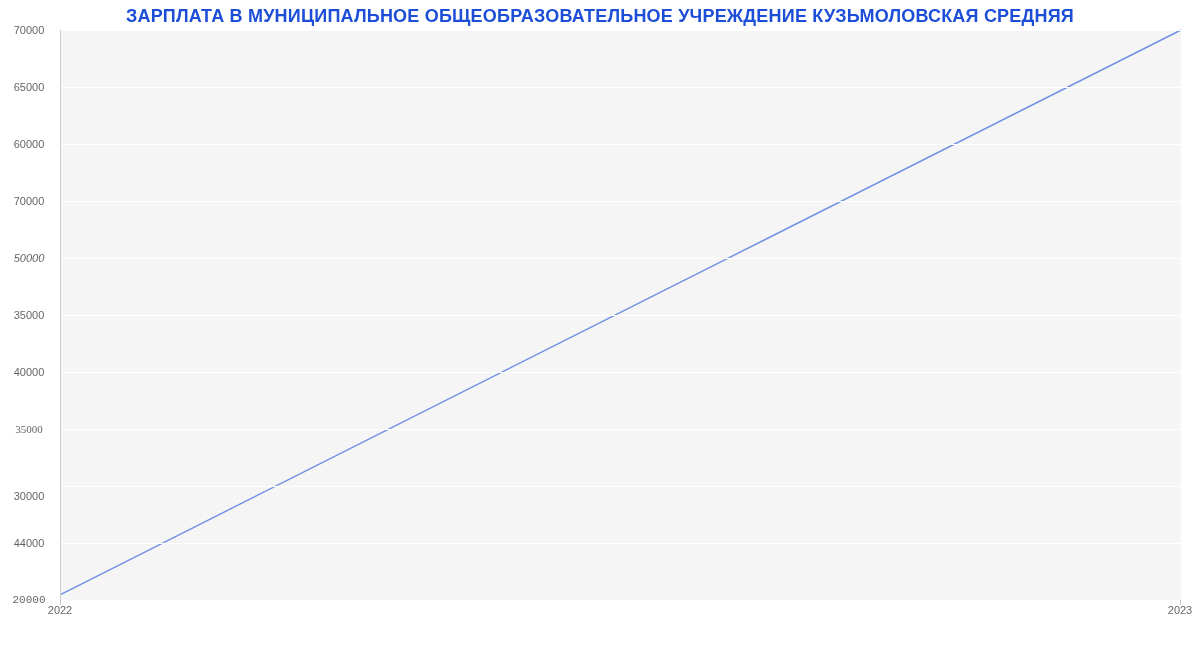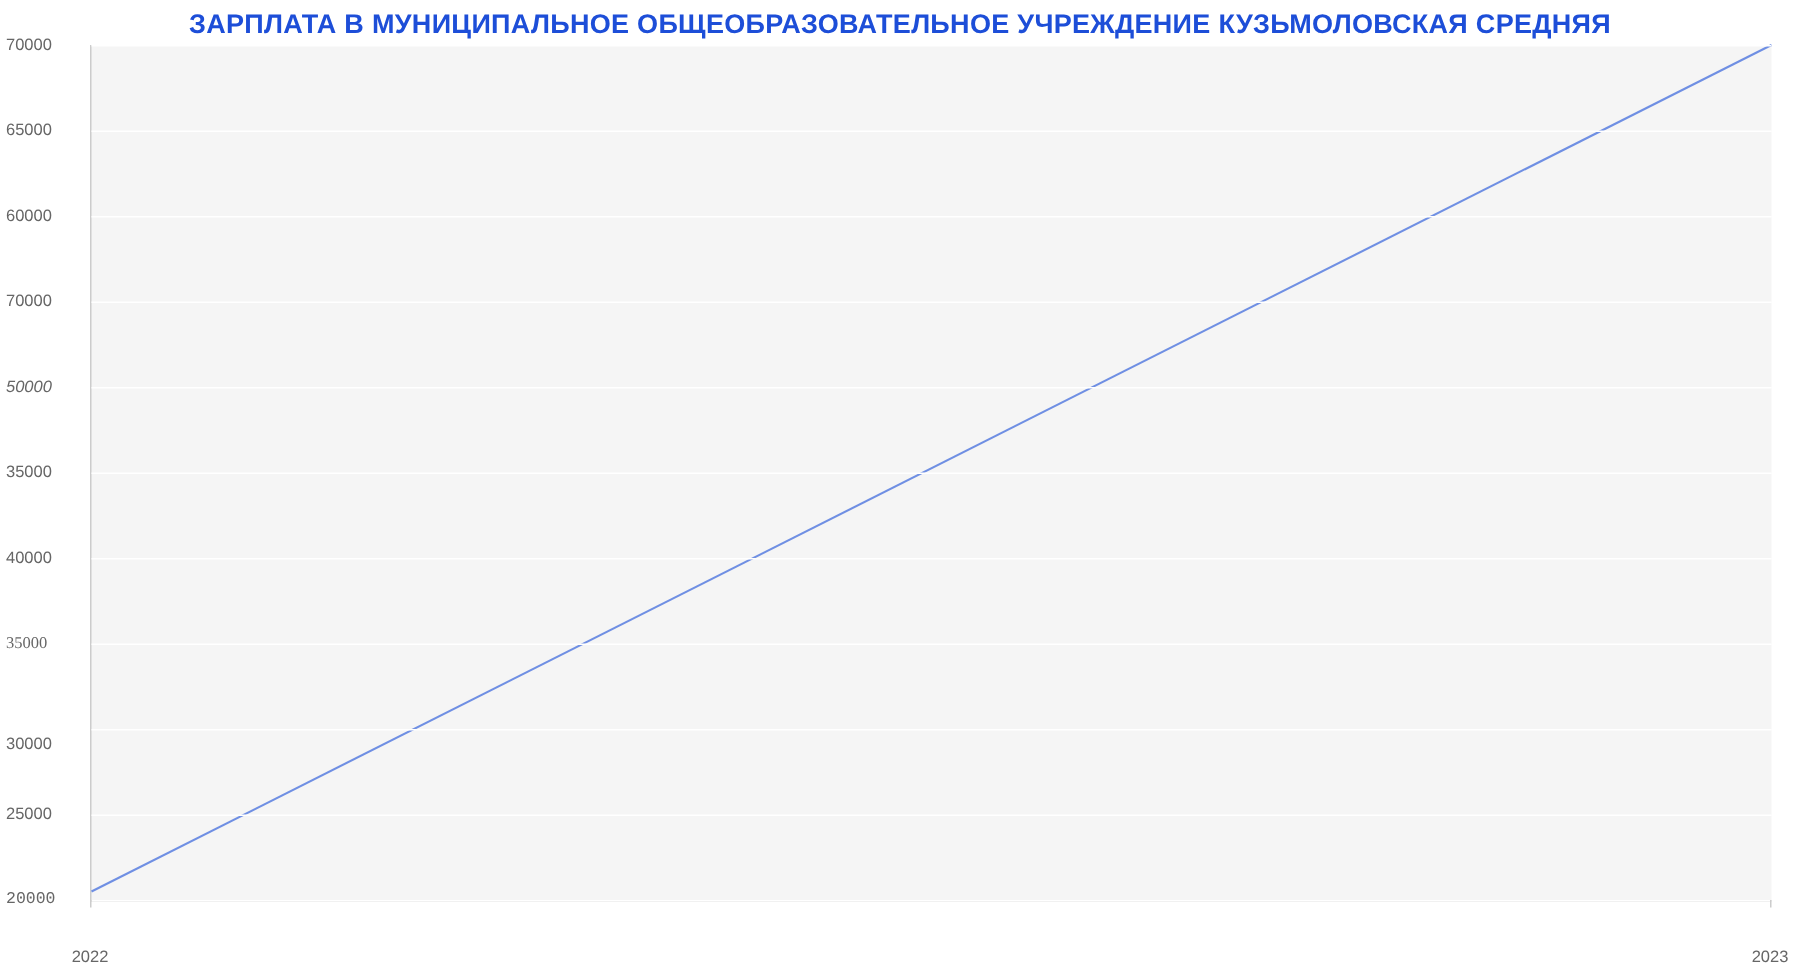--- a/index.html
+++ b/index.html
@@ -41,32 +41,31 @@
     position: absolute;
     left: 0;
     width: 100%;
     height: 1px;
     background: #ffffff;
   }
   .y-tick-label {
     position: absolute;
     right: 1146px; 
     width: 50px;
-    text-align: left;
+    text-align: center;
     font-size: 11px;
     color: #666666;
     transform: translateY(-50%);
   }
   .x-tick-label {
     position: absolute;
     top: 604px;
     font-size: 11px;
     color: #666666;
     transform: translateX(-50%);
-    margin-top: 28px;
   }
   .x-tick {
     position: absolute;
     top: 600px;
     width: 1px;
     height: 5px;
     background: #cccccc;
   }
   svg.line-layer {
     position: absolute;
@@ -100,21 +99,21 @@
       <div class="grid-line" style="top: 342px;"></div>
       <div class="grid-line" style="top: 285px;"></div>
       <div class="grid-line" style="top: 228px;"></div>
       <div class="grid-line" style="top: 171px;"></div>
       <div class="grid-line" style="top: 114px;"></div>
       <div class="grid-line" style="top: 57px;"></div>
       <div class="grid-line" style="top: 0px;"></div>
     </div>
 
 <div class="y-tick-label" style="top: 600px; font-family: Liberation Mono, monospace;">20000</div>
-    <div class="y-tick-label" style="top: 543px;">25000</div>
+    <div class="y-tick-label" style="top: 543px;">44000</div>
     <div class="y-tick-label" style="top: 496px;">30000</div>
     <div class="y-tick-label" style="top: 429px; font-family: Liberation Serif, serif;">35000</div>
     <div class="y-tick-label" style="top: 372px;">40000</div>
     <div class="y-tick-label" style="top: 315px;">35000</div>
     <div class="y-tick-label" style="top: 258px; font-style: italic;">50000</div>
     <div class="y-tick-label" style="top: 201px;">70000</div>
     <div class="y-tick-label" style="top: 144px;">60000</div>
     <div class="y-tick-label" style="top: 87px;">65000</div>
     <div class="y-tick-label" style="top: 30px;">70000</div>
     <div class="x-tick-label" style="left: 60px;">2022</div>

